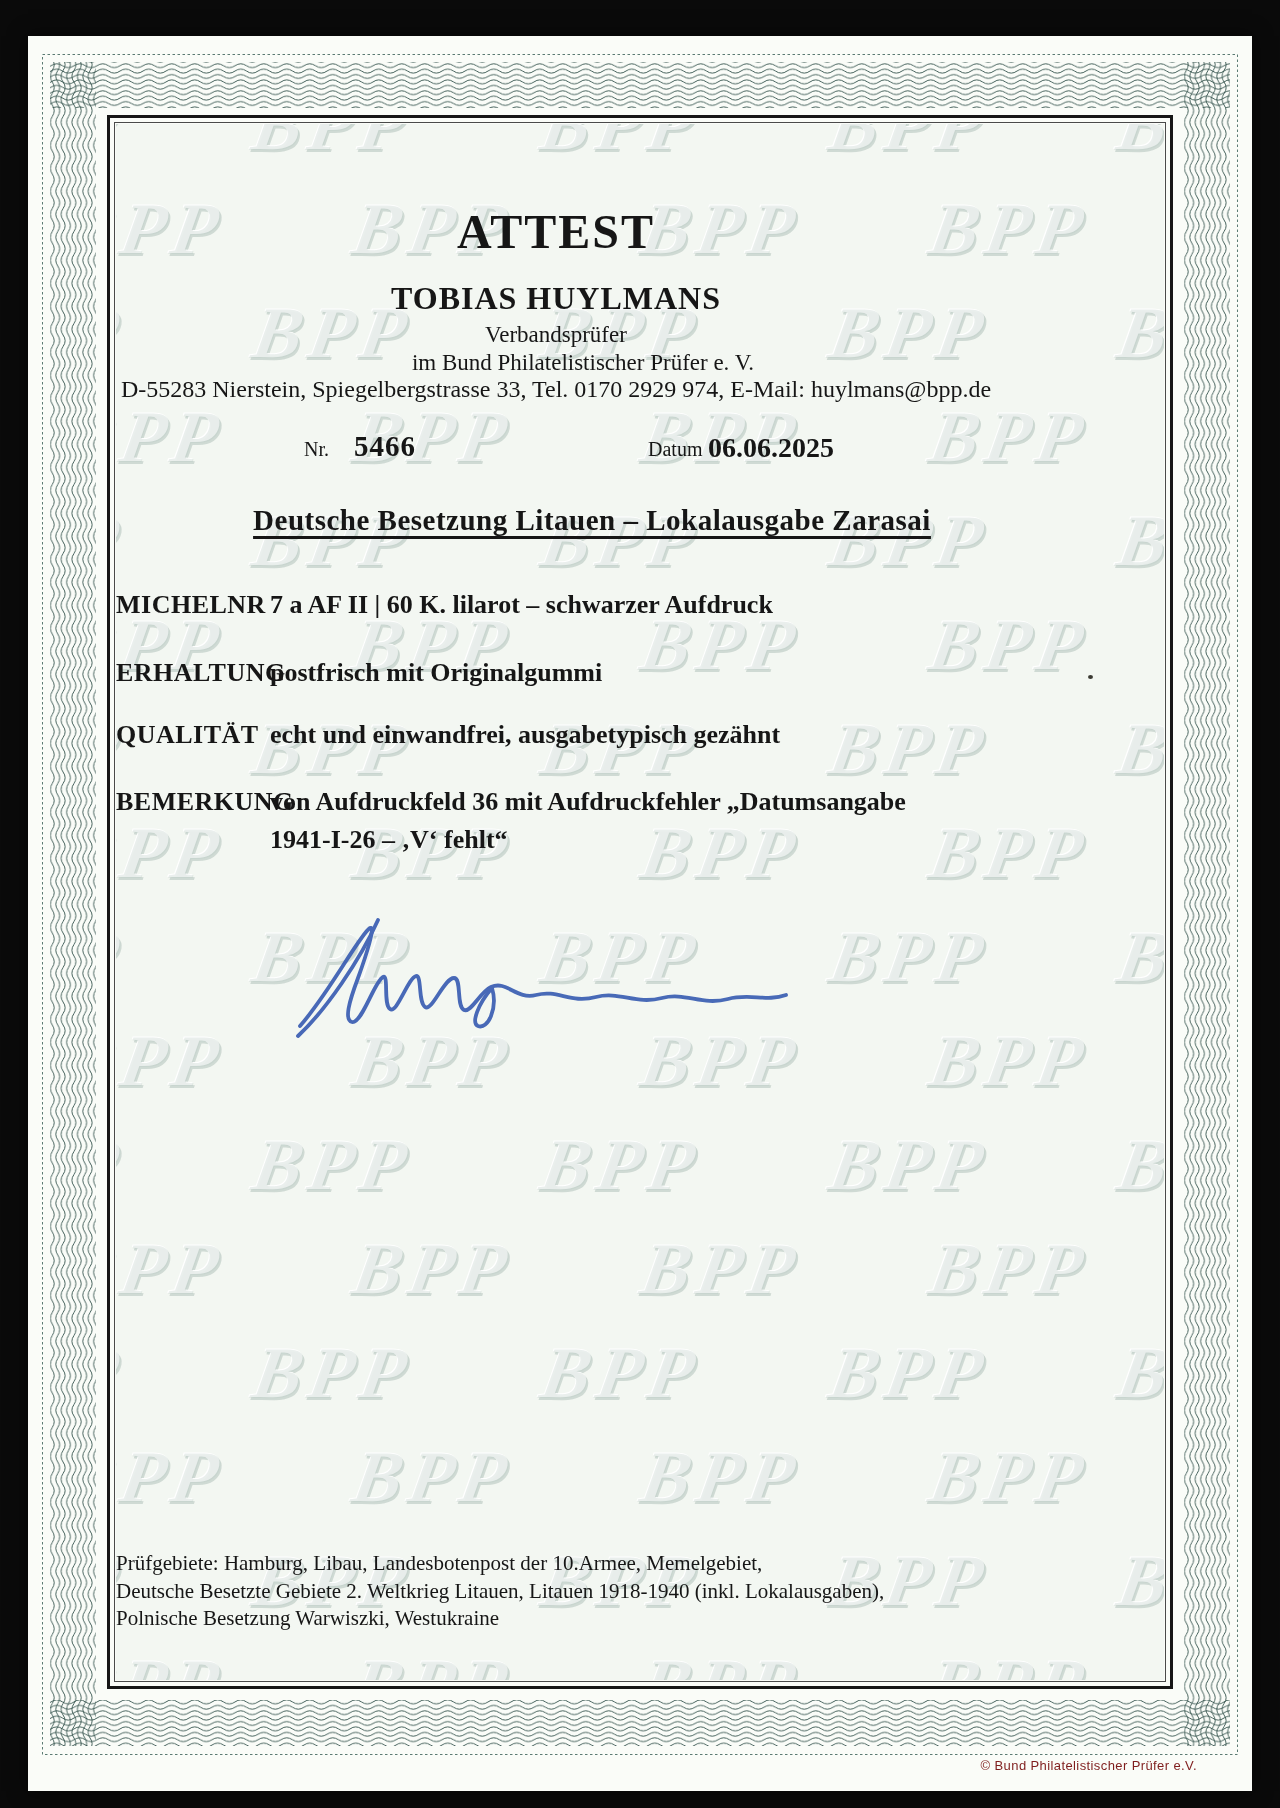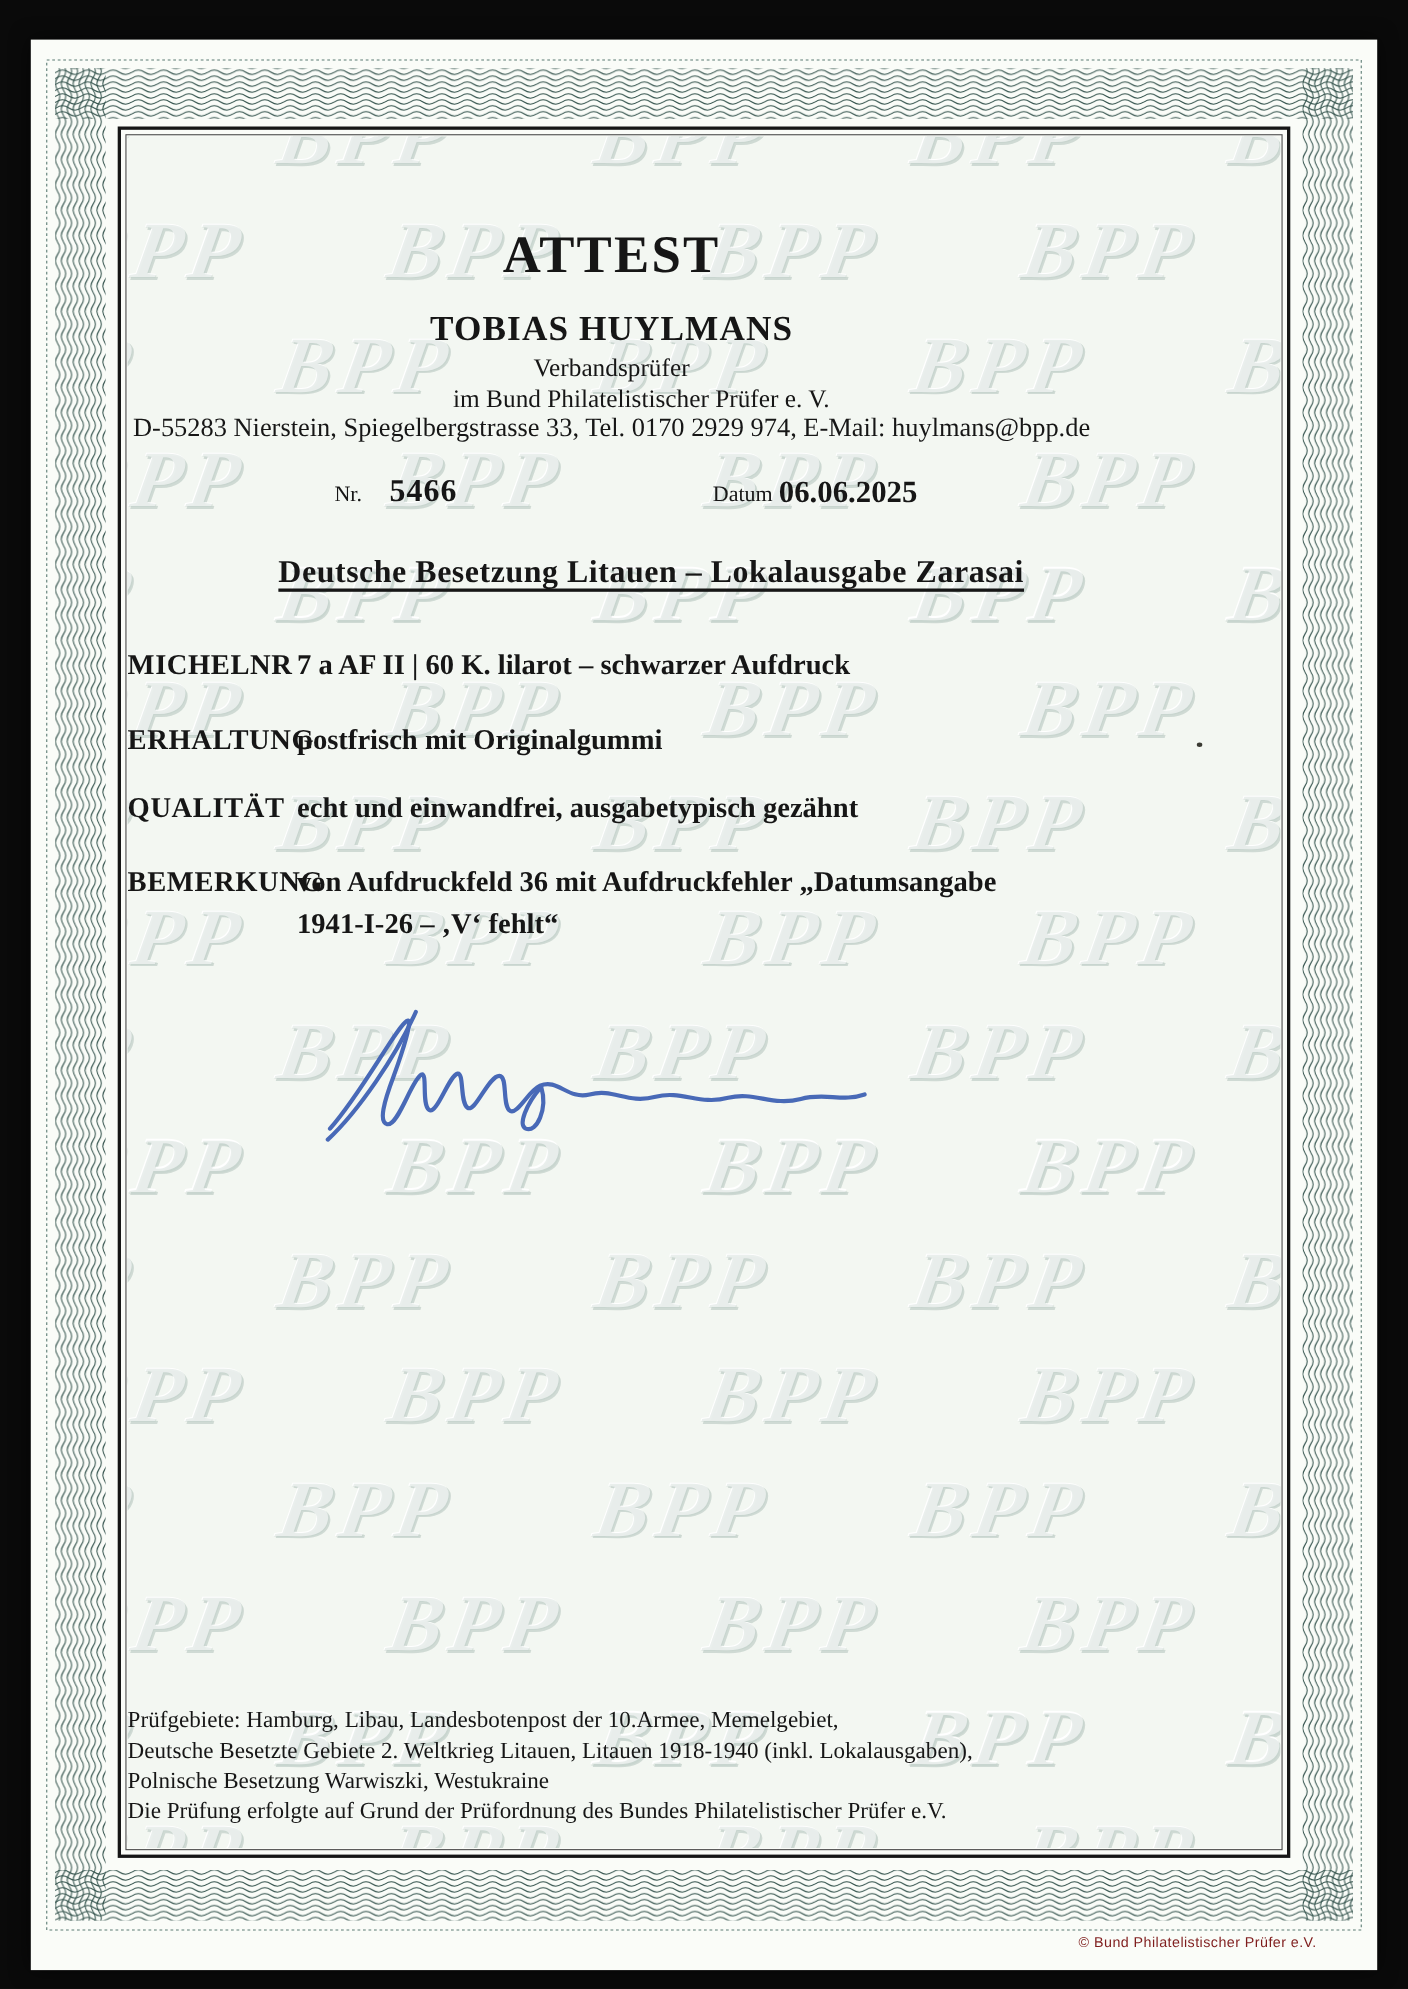--- a/index.html
+++ b/index.html
@@ -117,21 +117,20 @@
             <path d="M14,112 C44,78 74,20 84,14 C90,11 80,42 72,64 C63,88 58,106 66,108 C76,110 88,68 97,63 C103,60 97,90 104,95 C111,100 122,64 130,62 C136,61 132,88 139,93 C146,98 158,64 168,64 C176,64 170,92 178,96 C185,99 194,78 205,73 C221,66 230,86 250,81 C272,75 284,90 310,83 C334,77 350,91 376,84 C400,78 416,92 442,85 C464,79 480,88 500,81"></path>
             <path d="M92,6 C74,46 40,96 12,122"></path>
             <path d="M206,74 C212,94 202,116 192,112 C185,109 192,90 206,74"></path>
           </g>
         </svg>
 
         <div class="footer">
           <div>Prüfgebiete: Hamburg, Libau, Landesbotenpost der 10.Armee, Memelgebiet,</div>
           <div>Deutsche Besetzte Gebiete 2. Weltkrieg Litauen, Litauen 1918-1940 (inkl. Lokalausgaben),</div>
           <div>Polnische Besetzung Warwiszki, Westukraine</div>
-          <div>Die Prüfung erfolgte auf Grund der Prüfordnung des Bundes Philatelistischer Prüfer e.V.</div>
         </div>
       </div>
     </div>
 
     <div class="speck"></div>
 
     <div class="copyright">© Bund Philatelistischer Prüfer e.V.</div>
   </div>
 </div>
 

